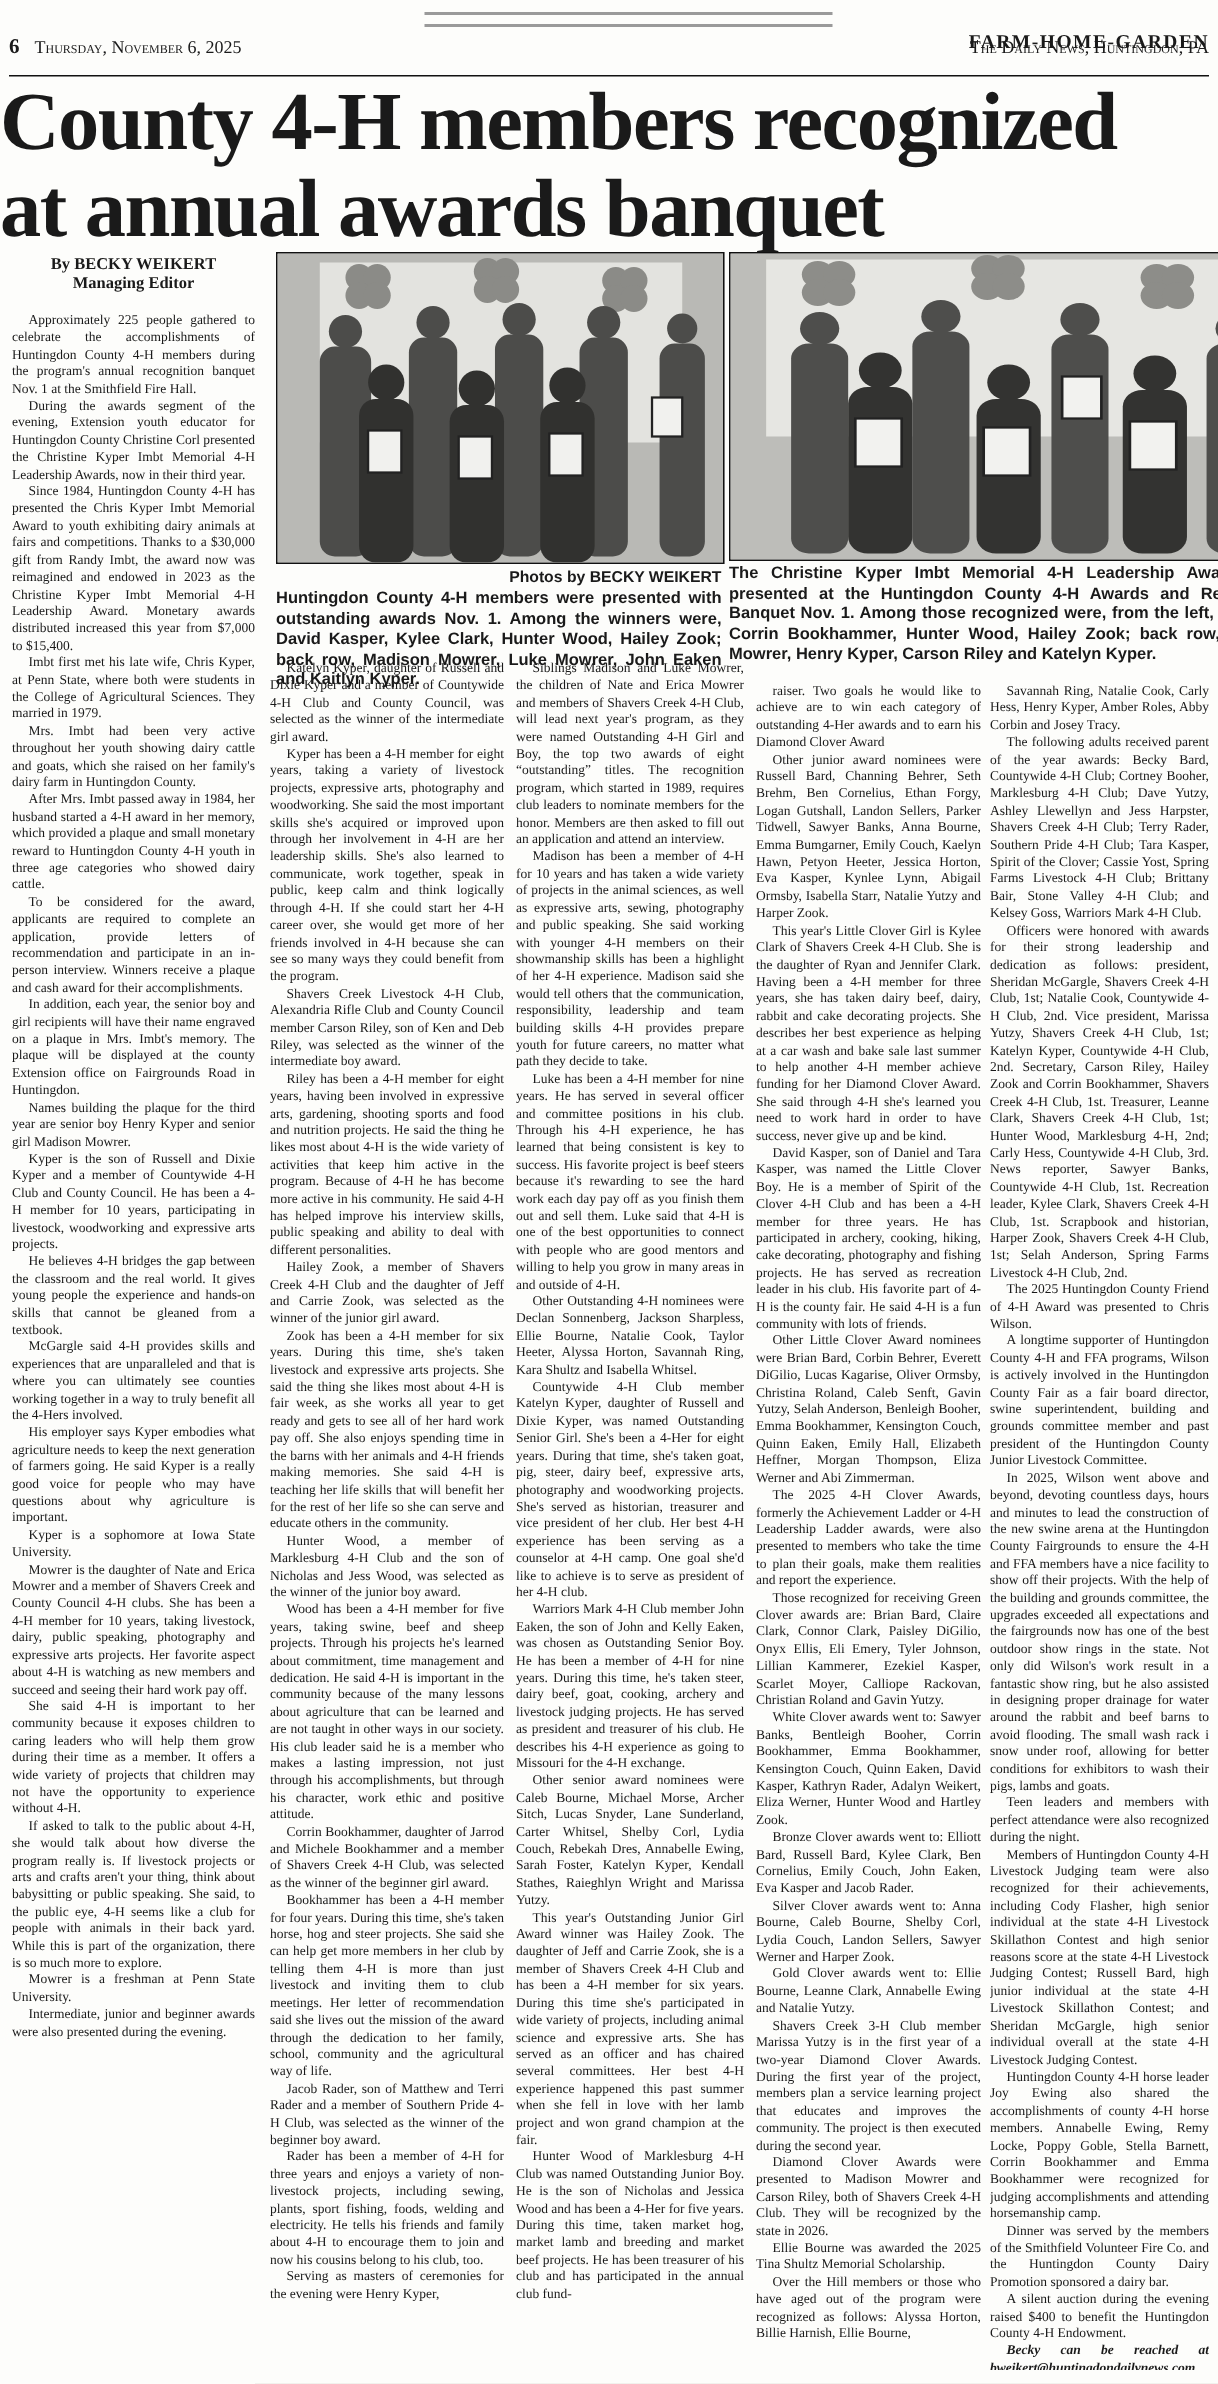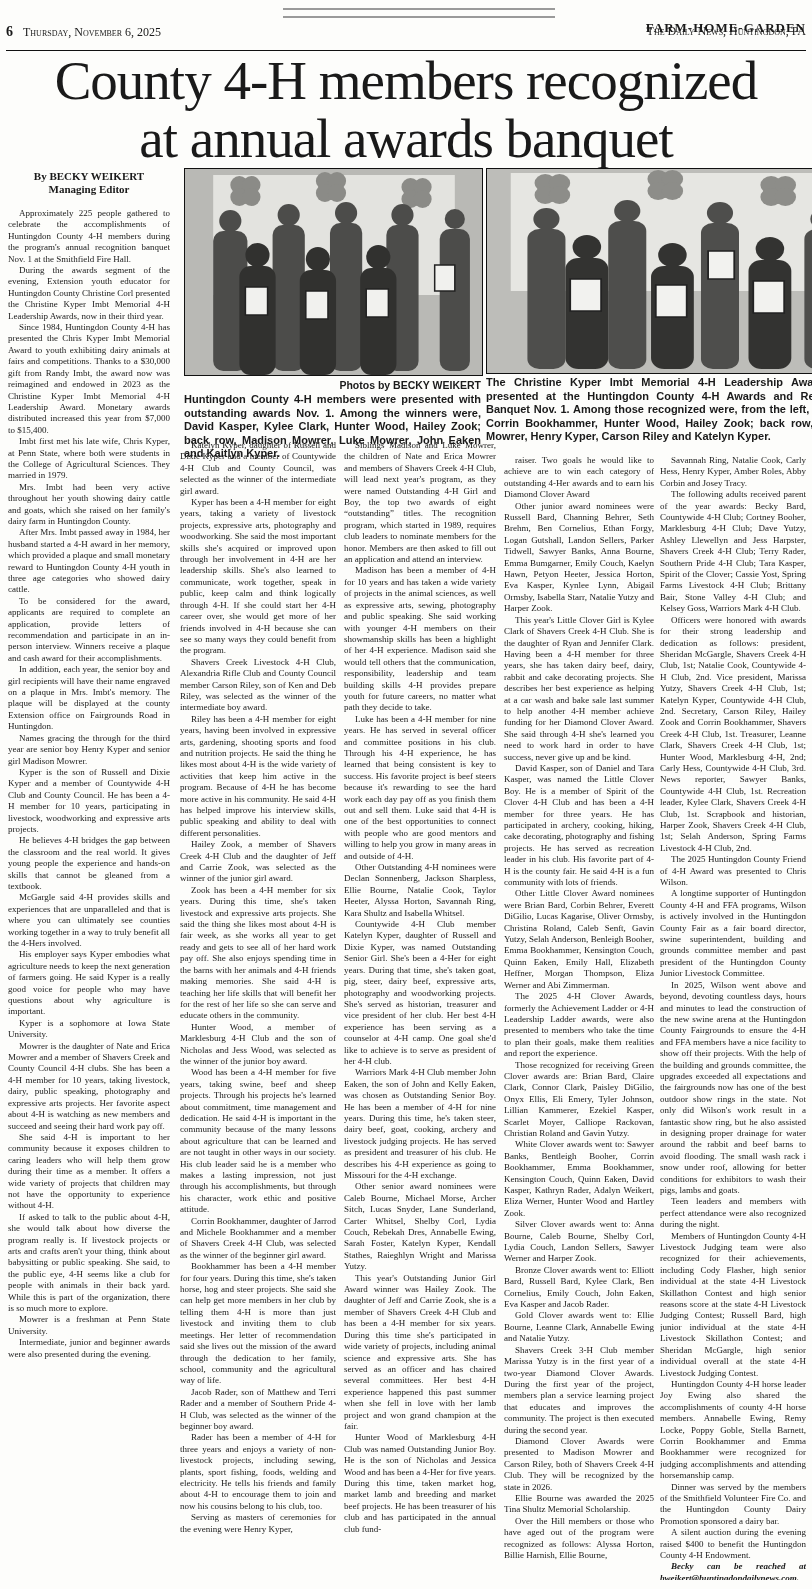--- a/index.html
+++ b/index.html
@@ -9,22 +9,22 @@
   #top-double-rule{position:absolute;left:283px;top:8px;width:272px;height:6px;
         border-top:2px solid #9a9a9a;border-bottom:2px solid #9a9a9a;}
   #masthead{position:absolute;left:6px;top:20px;width:800px;height:26px;}
   #masthead .left{position:absolute;left:0;top:4px;font-size:12px;font-variant:small-caps;}
   #masthead .left b{font-size:14px;font-variant:normal;margin-right:10px;}
   #masthead .center{position:absolute;left:17px;right:0;top:0;text-align:right;
         font-weight:bold;font-size:13px;letter-spacing:1px;}
   #masthead .right{position:absolute;right:0;top:4px;font-size:12px;font-variant:small-caps;}
   #masthead-rule{position:absolute;left:6px;top:50px;width:800px;border-top:1.5px solid #111;}
   
-  #headline{position:absolute;left:0;top:52px;width:812px;text-align:center;
-        font-weight:normal;font-size:55px;line-height:58px;letter-spacing:-1px;}
+  #headline{position:absolute;left:0;top:52px;width:812px;
+        font-weight:bold;font-size:55px;line-height:58px;letter-spacing:-1px;}
   
   .col{position:absolute;font-size:9px;line-height:11.4px;text-align:justify;overflow:hidden;}
   .para{margin:0;text-indent:11px;}
   #col1{left:8px;  top:168px;width:162px;height:1400px;}
   #col2{left:180px;top:440px;width:156px;height:1140px;}
   #col3{left:344px;top:440px;width:152px;height:1140px;}
   #col4{left:504px;top:455px;width:150px;height:1125px;}
   #col5{left:660px;top:455px;width:146px;height:1125px;}
   #col5 .para:last-child{font-style:italic;font-weight:bold;}
   #byline{text-align:center;font-weight:bold;font-size:11px;line-height:13px;margin:2px 0 12px 0;}
@@ -177,21 +177,21 @@
     <div>
 
     <p class="para">Approximately 225 people gathered to celebrate the accomplishments of Huntingdon County 4-H members during the program's annual recognition banquet Nov. 1 at the Smithfield Fire Hall.</p>
         <p class="para">During the awards segment of the evening, Extension youth educator for Huntingdon County Christine Corl presented the Christine Kyper Imbt Memorial 4-H Leadership Awards, now in their third year.</p>
         <p class="para">Since 1984, Huntingdon County 4-H has presented the Chris Kyper Imbt Memorial Award to youth exhibiting dairy animals at fairs and competitions. Thanks to a $30,000 gift from Randy Imbt, the award now was reimagined and endowed in 2023 as the Christine Kyper Imbt Memorial 4-H Leadership Award. Monetary awards distributed increased this year from $7,000 to $15,400.</p>
         <p class="para">Imbt first met his late wife, Chris Kyper, at Penn State, where both were students in the College of Agricultural Sciences. They married in 1979.</p>
         <p class="para">Mrs. Imbt had been very active throughout her youth showing dairy cattle and goats, which she raised on her family's dairy farm in Huntingdon County.</p>
         <p class="para">After Mrs. Imbt passed away in 1984, her husband started a 4-H award in her memory, which provided a plaque and small monetary reward to Huntingdon County 4-H youth in three age categories who showed dairy cattle.</p>
         <p class="para">To be considered for the award, applicants are required to complete an application, provide letters of recommendation and participate in an in-person interview. Winners receive a plaque and cash award for their accomplishments.</p>
         <p class="para">In addition, each year, the senior boy and girl recipients will have their name engraved on a plaque in Mrs. Imbt's memory. The plaque will be displayed at the county Extension office on Fairgrounds Road in Huntingdon.</p>
-        <p class="para">Names gracing the through for the third year are senior boy Henry Kyper and senior girl Madison Mowrer.</p>
+        <p class="para">Names building the plaque for the third year are senior boy Henry Kyper and senior girl Madison Mowrer.</p>
         <p class="para">Kyper is the son of Russell and Dixie Kyper and a member of Countywide 4-H Club and County Council. He has been a 4-H member for 10 years, participating in livestock, woodworking and expressive arts projects.</p>
         <p class="para">He believes 4-H bridges the gap between the classroom and the real world. It gives young people the experience and hands-on skills that cannot be gleaned from a textbook.</p>
         <p class="para">McGargle said 4-H provides skills and experiences that are unparalleled and that is where you can ultimately see counties working together in a way to truly benefit all the 4-Hers involved.</p>
         <p class="para">His employer says Kyper embodies what agriculture needs to keep the next generation of farmers going. He said Kyper is a really good voice for people who may have questions about why agriculture is important.</p>
         <p class="para">Kyper is a sophomore at Iowa State University.</p>
         <p class="para">Mowrer is the daughter of Nate and Erica Mowrer and a member of Shavers Creek and County Council 4-H clubs. She has been a 4-H member for 10 years, taking livestock, dairy, public speaking, photography and expressive arts projects. Her favorite aspect about 4-H is watching as new members and succeed and seeing their hard work pay off.</p>
         <p class="para">She said 4-H is important to her community because it exposes children to caring leaders who will help them grow during their time as a member. It offers a wide variety of projects that children may not have the opportunity to experience without 4-H.</p>
         <p class="para">If asked to talk to the public about 4-H, she would talk about how diverse the program really is. If livestock projects or arts and crafts aren't your thing, think about babysitting or public speaking. She said, to the public eye, 4-H seems like a club for people with animals in their back yard. While this is part of the organization, there is so much more to explore.</p>
         <p class="para">Mowrer is a freshman at Penn State University.</p>
         <p class="para">Intermediate, junior and beginner awards were also presented during the evening.</p>
@@ -229,22 +229,22 @@
   <div id="col4" class="col">
 
   <p class="para">raiser. Two goals he would like to achieve are to win each category of outstanding 4-Her awards and to earn his Diamond Clover Award</p>
       <p class="para">Other junior award nominees were Russell Bard, Channing Behrer, Seth Brehm, Ben Cornelius, Ethan Forgy, Logan Gutshall, Landon Sellers, Parker Tidwell, Sawyer Banks, Anna Bourne, Emma Bumgarner, Emily Couch, Kaelyn Hawn, Petyon Heeter, Jessica Horton, Eva Kasper, Kynlee Lynn, Abigail Ormsby, Isabella Starr, Natalie Yutzy and Harper Zook.</p>
       <p class="para">This year's Little Clover Girl is Kylee Clark of Shavers Creek 4-H Club. She is the daughter of Ryan and Jennifer Clark. Having been a 4-H member for three years, she has taken dairy beef, dairy, rabbit and cake decorating projects. She describes her best experience as helping at a car wash and bake sale last summer to help another 4-H member achieve funding for her Diamond Clover Award. She said through 4-H she's learned you need to work hard in order to have success, never give up and be kind.</p>
       <p class="para">David Kasper, son of Daniel and Tara Kasper, was named the Little Clover Boy. He is a member of Spirit of the Clover 4-H Club and has been a 4-H member for three years. He has participated in archery, cooking, hiking, cake decorating, photography and fishing projects. He has served as recreation leader in his club. His favorite part of 4-H is the county fair. He said 4-H is a fun community with lots of friends.</p>
       <p class="para">Other Little Clover Award nominees were Brian Bard, Corbin Behrer, Everett DiGilio, Lucas Kagarise, Oliver Ormsby, Christina Roland, Caleb Senft, Gavin Yutzy, Selah Anderson, Benleigh Booher, Emma Bookhammer, Kensington Couch, Quinn Eaken, Emily Hall, Elizabeth Heffner, Morgan Thompson, Eliza Werner and Abi Zimmerman.</p>
       <p class="para">The 2025 4-H Clover Awards, formerly the Achievement Ladder or 4-H Leadership Ladder awards, were also presented to members who take the time to plan their goals, make them realities and report the experience.</p>
       <p class="para">Those recognized for receiving Green Clover awards are: Brian Bard, Claire Clark, Connor Clark, Paisley DiGilio, Onyx Ellis, Eli Emery, Tyler Johnson, Lillian Kammerer, Ezekiel Kasper, Scarlet Moyer, Calliope Rackovan, Christian Roland and Gavin Yutzy.</p>
       <p class="para">White Clover awards went to: Sawyer Banks, Bentleigh Booher, Corrin Bookhammer, Emma Bookhammer, Kensington Couch, Quinn Eaken, David Kasper, Kathryn Rader, Adalyn Weikert, Eliza Werner, Hunter Wood and Hartley Zook.</p>
+      <p class="para">Bronze Clover awards went to: Elliott Bard, Russell Bard, Kylee Clark, Ben Cornelius, Emily Couch, John Eaken, Eva Kasper and Jacob Rader.</p>
       <p class="para">Silver Clover awards went to: Anna Bourne, Caleb Bourne, Shelby Corl, Lydia Couch, Landon Sellers, Sawyer Werner and Harper Zook.</p>
-      <p class="para">Bronze Clover awards went to: Elliott Bard, Russell Bard, Kylee Clark, Ben Cornelius, Emily Couch, John Eaken, Eva Kasper and Jacob Rader.</p>
       <p class="para">Gold Clover awards went to: Ellie Bourne, Leanne Clark, Annabelle Ewing and Natalie Yutzy.</p>
       <p class="para">Shavers Creek 3-H Club member Marissa Yutzy is in the first year of a two-year Diamond Clover Awards. During the first year of the project, members plan a service learning project that educates and improves the community. The project is then executed during the second year.</p>
       <p class="para">Diamond Clover Awards were presented to Madison Mowrer and Carson Riley, both of Shavers Creek 4-H Club. They will be recognized by the state in 2026.</p>
       <p class="para">Ellie Bourne was awarded the 2025 Tina Shultz Memorial Scholarship.</p>
       <p class="para">Over the Hill members or those who have aged out of the program were recognized as follows: Alyssa Horton, Billie Harnish, Ellie Bourne,</p>
     </div>
   <div id="col5" class="col">
 
   <p class="para">Savannah Ring, Natalie Cook, Carly Hess, Henry Kyper, Amber Roles, Abby Corbin and Josey Tracy.</p>
       <p class="para">The following adults received parent of the year awards: Becky Bard, Countywide 4-H Club; Cortney Booher, Marklesburg 4-H Club; Dave Yutzy, Ashley Llewellyn and Jess Harpster, Shavers Creek 4-H Club; Terry Rader, Southern Pride 4-H Club; Tara Kasper, Spirit of the Clover; Cassie Yost, Spring Farms Livestock 4-H Club; Brittany Bair, Stone Valley 4-H Club; and Kelsey Goss, Warriors Mark 4-H Club.</p>

